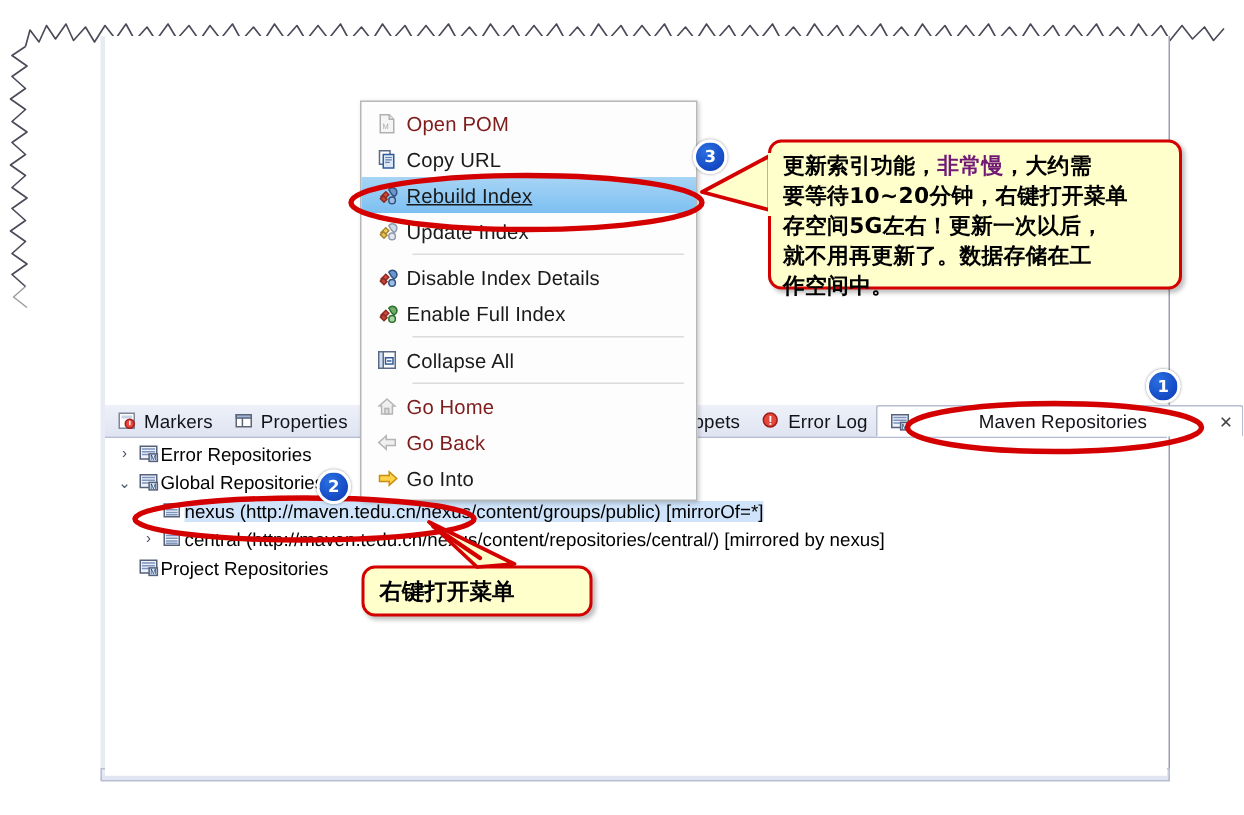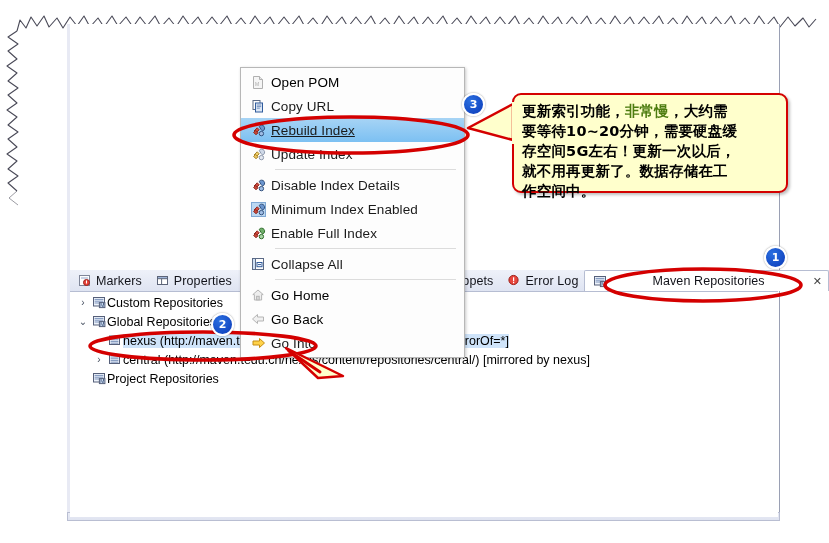--- a/index.html
+++ b/index.html
@@ -71,41 +71,41 @@
     background:#fdfdfd;
     border:1px solid #b7b7b7;
     box-shadow:1px 1px 3px rgba(0,0,0,.22);
     padding:2px 0 2px 0;
     font-size:13px;
     z-index:40;
   }
   .mi{display:flex;align-items:center;height:24px;padding:0 8px 0 4px;color:#1a1a1a;white-space:nowrap;}
   .mi .mic{width:26px;flex:none;display:flex;align-items:center;justify-content:center;}
   .mi .mtx{font-size:13.5px;letter-spacing:.1px;}
-  .mi.disabled .mtx{color:#000000;}
+  .mi.disabled .mtx{color:#7f1d1d;}
   .mi.hl{background:linear-gradient(#a7d4f5,#7cc0f2);text-decoration:underline;}
   .msep{height:1px;background:#dcdcdc;margin:3px 8px 3px 34px;}
 
   
   .callout{
     position:absolute;
     background:#ffffcc;
     border:2.5px solid #d40000;
     border-radius:9px;
     box-shadow:2px 2px 3px rgba(0,0,0,.25);
     z-index:60;
   }
   .callout .inner{
     font-family:"DejaVu Sans","Liberation Sans",sans-serif;
     color:#000;
     font-weight:bold;
   }
   #callout-main{left:512px;top:93px;width:272px;height:96px;}
   #callout-main .inner{padding:6px 8px;font-size:14.5px;line-height:20px;letter-spacing:.2px;}
-  .hot{color:#4d7c0f;}
+  .hot{color:#701a75;}
   #callout-small{left:241px;top:377px;width:150px;height:30px;}
   #callout-small .inner{padding:4px 10px;font-size:15px;line-height:22px;}
 
   
   .badge{
     position:absolute;width:19px;height:19px;border-radius:50%;
     background:radial-gradient(circle at 35% 30%,#2b6fe0,#0a39b8);
     border:2px solid #ffffff;
     box-shadow:0 0 2px rgba(0,0,0,.45);
     color:#fff;font-size:11px;font-weight:bold;
@@ -229,21 +229,21 @@
       <div class="trow ind1">
         <span class="twist">›</span>
         <span class="ticon">
           <svg class="icon-svg" width="14" height="13" viewBox="0 0 14 13">
             <rect x="1.5" y="1.5" width="11" height="8.5" fill="#eef3fb" stroke="#56607a"></rect>
             <path d="M2.6 3.4 h8.8 M2.6 5.2 h8.8 M2.6 7 h8.8" stroke="#7c93bb"></path>
             <rect x="7.4" y="6.6" width="5.5" height="5" fill="#d8e5f7" stroke="#56607a"></rect>
             <text x="8.2" y="10.9" font-size="5" font-family="Liberation Sans, sans-serif" fill="#1f3a66">M</text>
           </svg>
         </span>
-        <span class="tlabel">Custom Repositories</span>
+        <span class="tlabel">Error Repositories</span>
       </div>
 
       <div class="trow ind1">
         <span class="twist">⌄</span>
         <span class="ticon">
           <svg class="icon-svg" width="14" height="13" viewBox="0 0 14 13">
             <rect x="1.5" y="1.5" width="11" height="8.5" fill="#eef3fb" stroke="#56607a"></rect>
             <path d="M2.6 3.4 h8.8 M2.6 5.2 h8.8 M2.6 7 h8.8" stroke="#7c93bb"></path>
             <rect x="7.4" y="6.6" width="5.5" height="5" fill="#d8e5f7" stroke="#56607a"></rect>
             <text x="8.2" y="10.9" font-size="5" font-family="Liberation Sans, sans-serif" fill="#1f3a66">M</text>
@@ -346,32 +346,20 @@
         <svg class="icon-svg" width="15" height="15" viewBox="0 0 15 15">
           <path d="M3 8 l3.2-3.2 2 2 -3.2 3.2 z" fill="#d14a3e" stroke="#8e2b22"></path>
           <path d="M8.2 3.4 a3 3 0 1 1 3.4 4.6 l-1.6-1.6 z" fill="#6a95cf" stroke="#33527f"></path>
           <path d="M2.6 9.4 l2.4 2.4 2-2 -2.4-2.4 z" fill="#c44536" stroke="#8e2b22"></path>
           <circle cx="10.4" cy="10.6" r="2.2" fill="#9fbde4" stroke="#33527f"></circle>
         </svg>
       </span>
       <span class="mtx">Disable Index Details</span>
     </div>
 
-    <div class="mi">
-      <span class="mic">
-        <svg class="icon-svg" width="15" height="15" viewBox="0 0 15 15">
-          <rect x="0.5" y="0.5" width="14" height="14" fill="#bcd8f2" stroke="#7fa8d4"></rect>
-          <path d="M3 8 l3.2-3.2 2 2 -3.2 3.2 z" fill="#d14a3e" stroke="#8e2b22"></path>
-          <path d="M8.2 3.4 a3 3 0 1 1 3.4 4.6 l-1.6-1.6 z" fill="#6a95cf" stroke="#33527f"></path>
-          <path d="M2.6 9.4 l2.4 2.4 2-2 -2.4-2.4 z" fill="#c44536" stroke="#8e2b22"></path>
-          <circle cx="10.4" cy="10.6" r="2.2" fill="#9fbde4" stroke="#33527f"></circle>
-        </svg>
-      </span>
-      <span class="mtx">Minimum Index Enabled</span>
-    </div>
 
     <div class="mi">
       <span class="mic">
         <svg class="icon-svg" width="15" height="15" viewBox="0 0 15 15">
           <path d="M3 8 l3.2-3.2 2 2 -3.2 3.2 z" fill="#d14a3e" stroke="#8e2b22"></path>
           <path d="M8.2 3.4 a3 3 0 1 1 3.4 4.6 l-1.6-1.6 z" fill="#6fae6a" stroke="#2f6e2b"></path>
           <path d="M2.6 9.4 l2.4 2.4 2-2 -2.4-2.4 z" fill="#c44536" stroke="#8e2b22"></path>
           <circle cx="10.4" cy="10.6" r="2.2" fill="#a8d5a4" stroke="#2f6e2b"></circle>
         </svg>
       </span>
@@ -429,27 +417,32 @@
     <ellipse cx="351" cy="135" rx="117" ry="18" fill="none" stroke="#d40000" stroke-width="3.6"></ellipse>
 
     <ellipse cx="703" cy="285" rx="98" ry="16" fill="none" stroke="#d40000" stroke-width="3.6"></ellipse>
 
     <ellipse cx="203" cy="346" rx="113" ry="14" fill="none" stroke="#d40000" stroke-width="3.6"></ellipse>
   </svg>
 
   <div class="callout" id="callout-main">
     <div class="inner">
       <span>更新索引功能，</span><span class="hot">非常慢</span><span>，大约需</span><br>
-      <span>要等待10~20分钟，需要硬盘缓</span><br>
+      <span>要等待10~20分钟，右键打开菜单</span><br>
       <span>存空间5G左右！更新一次以后，</span><br>
       <span>就不用再更新了。数据存储在工</span><br>
       <span>作空间中。</span>
     </div>
   </div>
 
+  <div class="callout" id="callout-small">
+    <div class="inner">
+      <span>右键打开菜单</span>
+    </div>
+  </div>
 
   <svg class="anno2" viewBox="0 0 829 543">
 
     <path d="M513,104 L468,128 L513,140 Z" fill="#ffffcc" stroke="#d40000" stroke-width="2.5" stroke-linejoin="round"></path>
     <rect x="512" y="102" width="5" height="42" fill="#ffffcc"></rect>
 
     <path d="M318,378 L286,348 L343,376 Z" fill="#ffffcc" stroke="#d40000" stroke-width="2.5" stroke-linejoin="round"></path>
     <path d="M289,351 L320,372" stroke="#d40000" stroke-width="3" stroke-linecap="round"></path>
   </svg>
 

